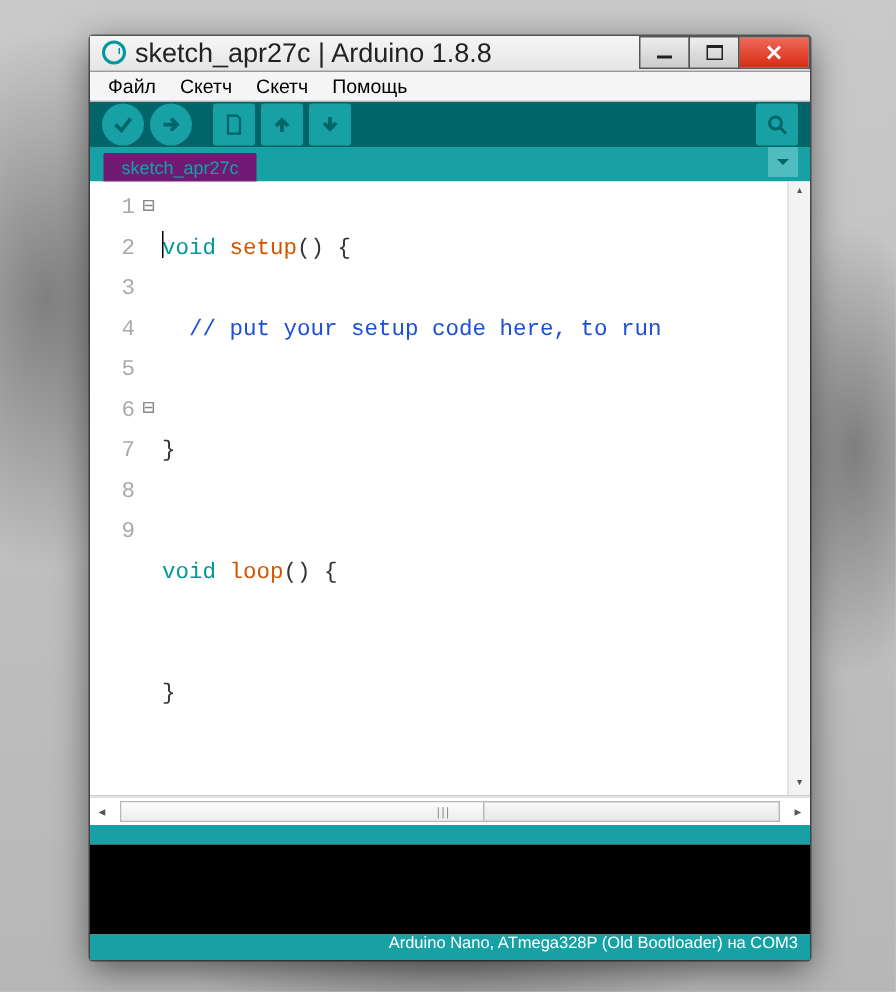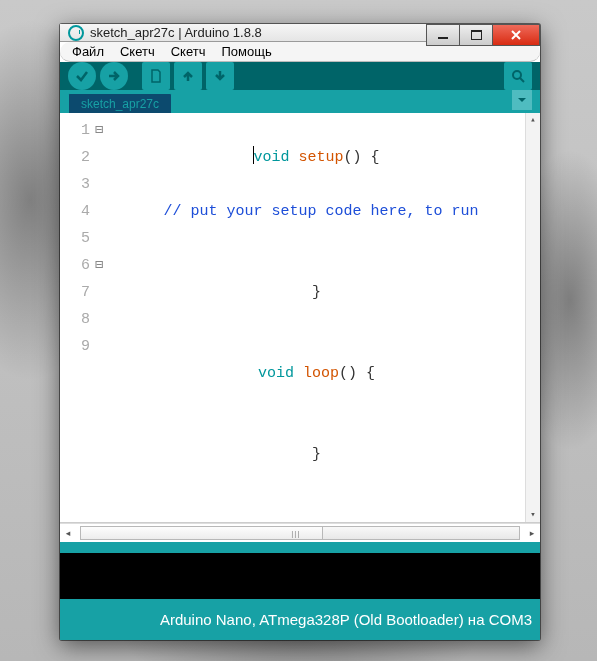--- a/index.html
+++ b/index.html
@@ -35,21 +35,21 @@
     flex-direction: column;
   }
   
   .titlebar {
     height: 30px;
     background: linear-gradient(#f6f6f6,#e5e5e5);
     border-bottom: 1px solid #9a9a9a;
     display: flex;
     align-items: center;
     padding: 0 0 0 8px;
-    font-size: 13px;
+    font-size: 18px;
     color: #222;
     position: relative;
   }
   .app-icon {
     width: 16px; height: 16px; margin-right: 6px;
     border-radius: 50%;
     border: 2px solid #00979c;
     box-sizing: border-box;
     display:inline-block;
     position:relative;
@@ -66,61 +66,61 @@
     background:linear-gradient(#eee,#ccc);
     font-size:10px;
   }
   .winbtn.min::after{content:"";width:10px;height:2px;background:#222;position:relative;top:3px;}
   .winbtn.max::after{content:"";width:9px;height:7px;border:1px solid #222;border-top-width:2px;}
   .winbtn.close{background:linear-gradient(#ef6a5a,#d82b12);color:#fff;font-weight:bold;width:46px;}
   .winbtn.close svg{width:12px;height:12px;}
   
   .menubar {
     height:24px; display:flex; align-items:center; gap:4px;
-    padding:0 6px; border-bottom:1px solid #bbb; background:#f5f5f5; font-size:13px;border-radius:10px;
+    padding:0 6px; border-bottom:1px solid #bbb; background:#f5f5f5; font-size:13px;
   }
   .menuitem{padding:2px 6px;}
   
   .toolbar{
     height:40px;background:#006468;display:flex;align-items:center;padding:0 8px;gap:4px;
   }
   .tbtn{
     width:28px;height:28px;background:#17a1a5;border-radius:2px;
     display:flex;align-items:center;justify-content:center;color:#006468;
   }
   .tbtn.round{border-radius:50%;}
   .tbtn svg{width:16px;height:16px;}
   .tspacer{flex:1;}
   
   .tabstrip{
     height:28px;background:#17a1a5;display:flex;align-items:flex-end;padding:0 8px;position:relative;
   }
   .tab{
-    background:#0c4a6e;border:1px solid #17a1a5;border-bottom:none;padding:3px 12px;
+    background:#701a75;border:1px solid #17a1a5;border-bottom:none;padding:3px 12px;
     font-size:12px;color:#17a1a5;border-radius:2px 2px 0 0;position:relative;top:1px;
   }
   .tabmenu{
     margin-left:auto;width:20px;height:20px;background:#4fbcc0;display:flex;align-items:center;justify-content:center;color:#006468;margin-bottom:3px;
   }
   .tabmenu svg{width:12px;height:12px;}
   
   .editor-wrap{flex:1;display:flex;flex-direction:column;background:#fff;position:relative;}
   .editor{
     flex:1;display:flex;font-family:"Consolas","Courier New",monospace;
     font-size:15px;line-height:27px;overflow:hidden;border-bottom:1px solid #ccc;
   }
   .gutter{
     width:30px;text-align:right;color:#aaa;padding:4px 2px 0 0;user-select:none;
   }
   .fold{
     width:14px;padding:4px 0 0 0;color:#888;font-size:14px;text-align:center;user-select:none;
   }
   .fold span{display:block;height:27px;line-height:27px;}
   .code{
-    flex:1;padding:4px 0 0 2px;white-space:pre;color:#333;position:relative;overflow:hidden;text-align:center;
+    flex:1;padding:4px 0 0 2px;white-space:pre;color:#333;position:relative;overflow:hidden;
   }
   .kw{color:#00979c;}
   .fn{color:#d35400;}
   .cm{color:#1d4ed8;}
   .vscroll{
     width:14px;background:#f3f3f3;border-left:1px solid #ddd;position:relative;
   }
   .vscroll .up,.vscroll .down{position:absolute;left:0;width:14px;height:14px;display:flex;align-items:center;justify-content:center;color:#555;font-size:9px;}
   .vscroll .up{top:0;} .vscroll .down{bottom:0;}
   .hscroll{
@@ -129,22 +129,22 @@
   .hscroll .left,.hscroll .right{width:16px;text-align:center;color:#555;font-size:9px;}
   .hscroll .track{flex:1;height:12px;border:1px solid #b8b8b8;background:linear-gradient(#f8f8f8,#e8e8e8);margin:0 4px;position:relative;}
   .hscroll .thumb{position:absolute;left:0;top:0;height:100%;width:55%;background:linear-gradient(#fdfdfd,#ededed);border-right:1px solid #b8b8b8;}
   .hscroll .mark{position:absolute;left:48%;top:2px;font-size:8px;color:#888;letter-spacing:1px;}
   
   .tealgap{height:18px;background:#17a1a5;}
   
   .console{height:80px;background:#000;}
   
   .status{
-    height:22px;background:#17a1a5;color:#fff;font-size:15px;
-    display:flex;align-items:center;justify-content:flex-end;padding:12px 8px;
+    height:22px;background:#17a1a5;color:#fff;font-size:11px;
+    display:flex;align-items:flex-start;justify-content:flex-end;padding:0 8px;
   }
   .caret{display:inline-block;width:1px;height:18px;background:#000;vertical-align:middle;position:relative;top:-2px;margin-right:-1px;}
 </style>
 </head>
 <body>
 
 <div class="wallpaper"></div>
 
 <div class="window">
 

